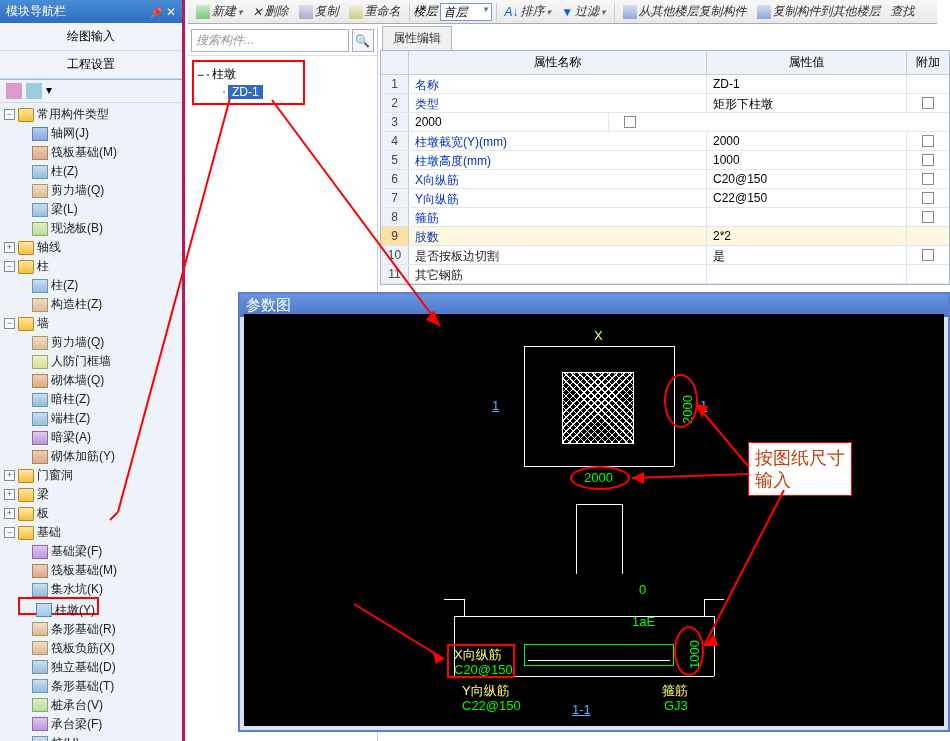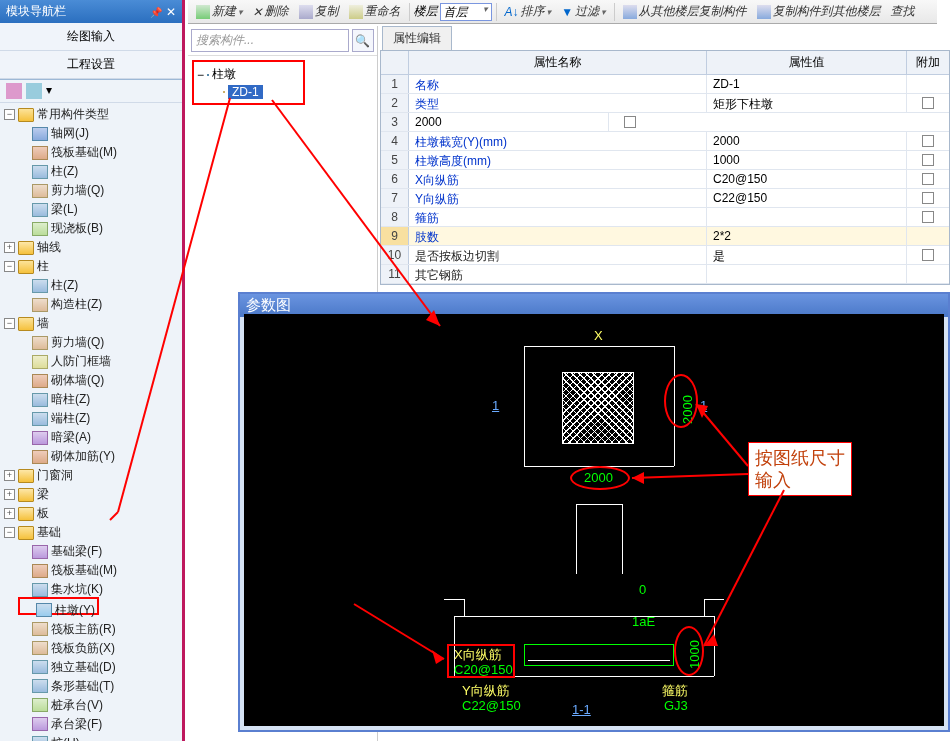--- a/index.html
+++ b/index.html
@@ -273,21 +273,21 @@
         <span>集水坑(K)</span>
       </div>
     <div class="ind1"><span class="red-box"><span class="tree-item" style="display:inline-flex">
             <span class="noexp"></span>
             <span class="fico" style="background:linear-gradient(#cde,#9ce);border:1px solid #58a"></span>
             <span>柱墩(Y)</span>
           </span></span></div>
     <div class="tree-item ind1">
         <span class="noexp"></span>
         <span class="fico" style="background:linear-gradient(#edc,#db9);border:1px solid #a96"></span>
-        <span>筏板主筋(R)</span>
+        <span>条形基础(R)</span>
       </div>
     <div class="tree-item ind1">
         <span class="noexp"></span>
         <span class="fico" style="background:linear-gradient(#edc,#db9);border:1px solid #a96"></span>
         <span>筏板负筋(X)</span>
       </div>
     <div class="tree-item ind1">
         <span class="noexp"></span>
         <span class="fico" style="background:linear-gradient(#cde,#9bd);border:1px solid #69a"></span>
         <span>独立基础(D)</span>

